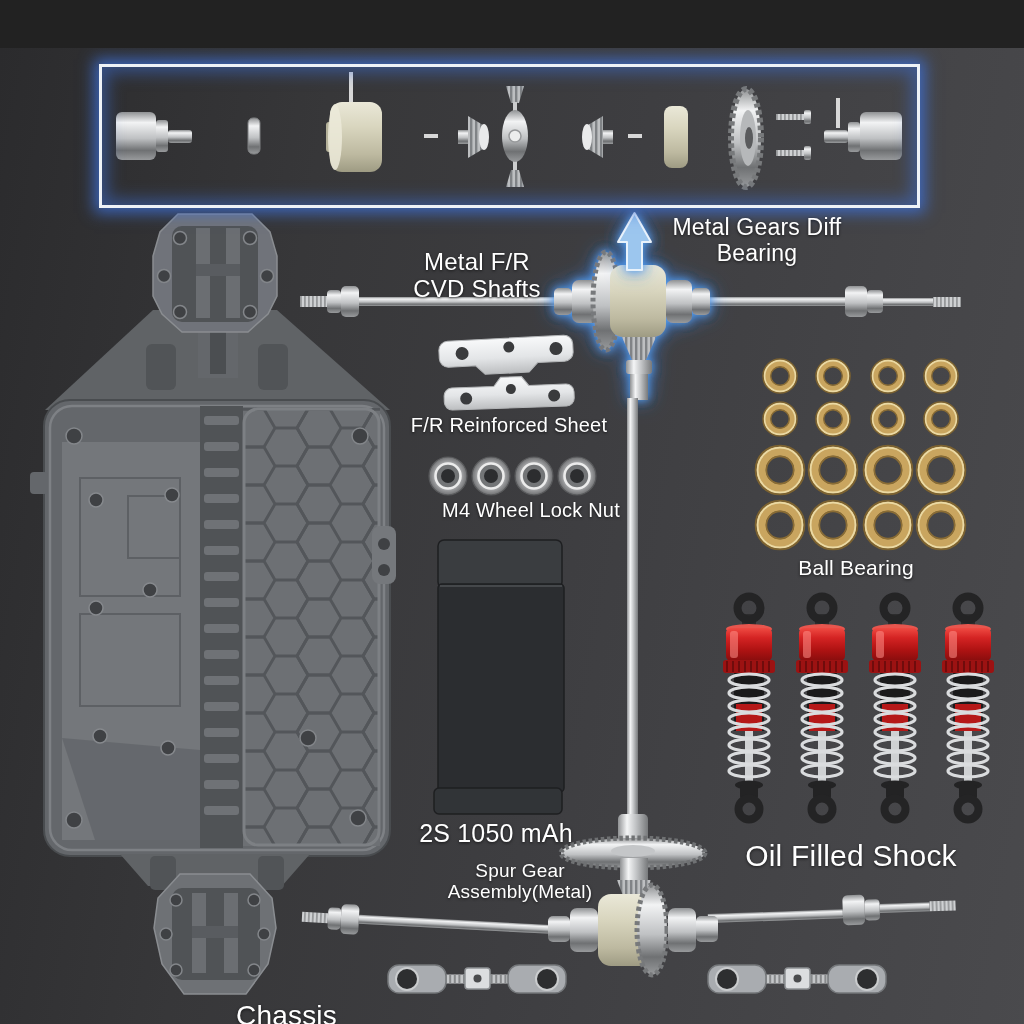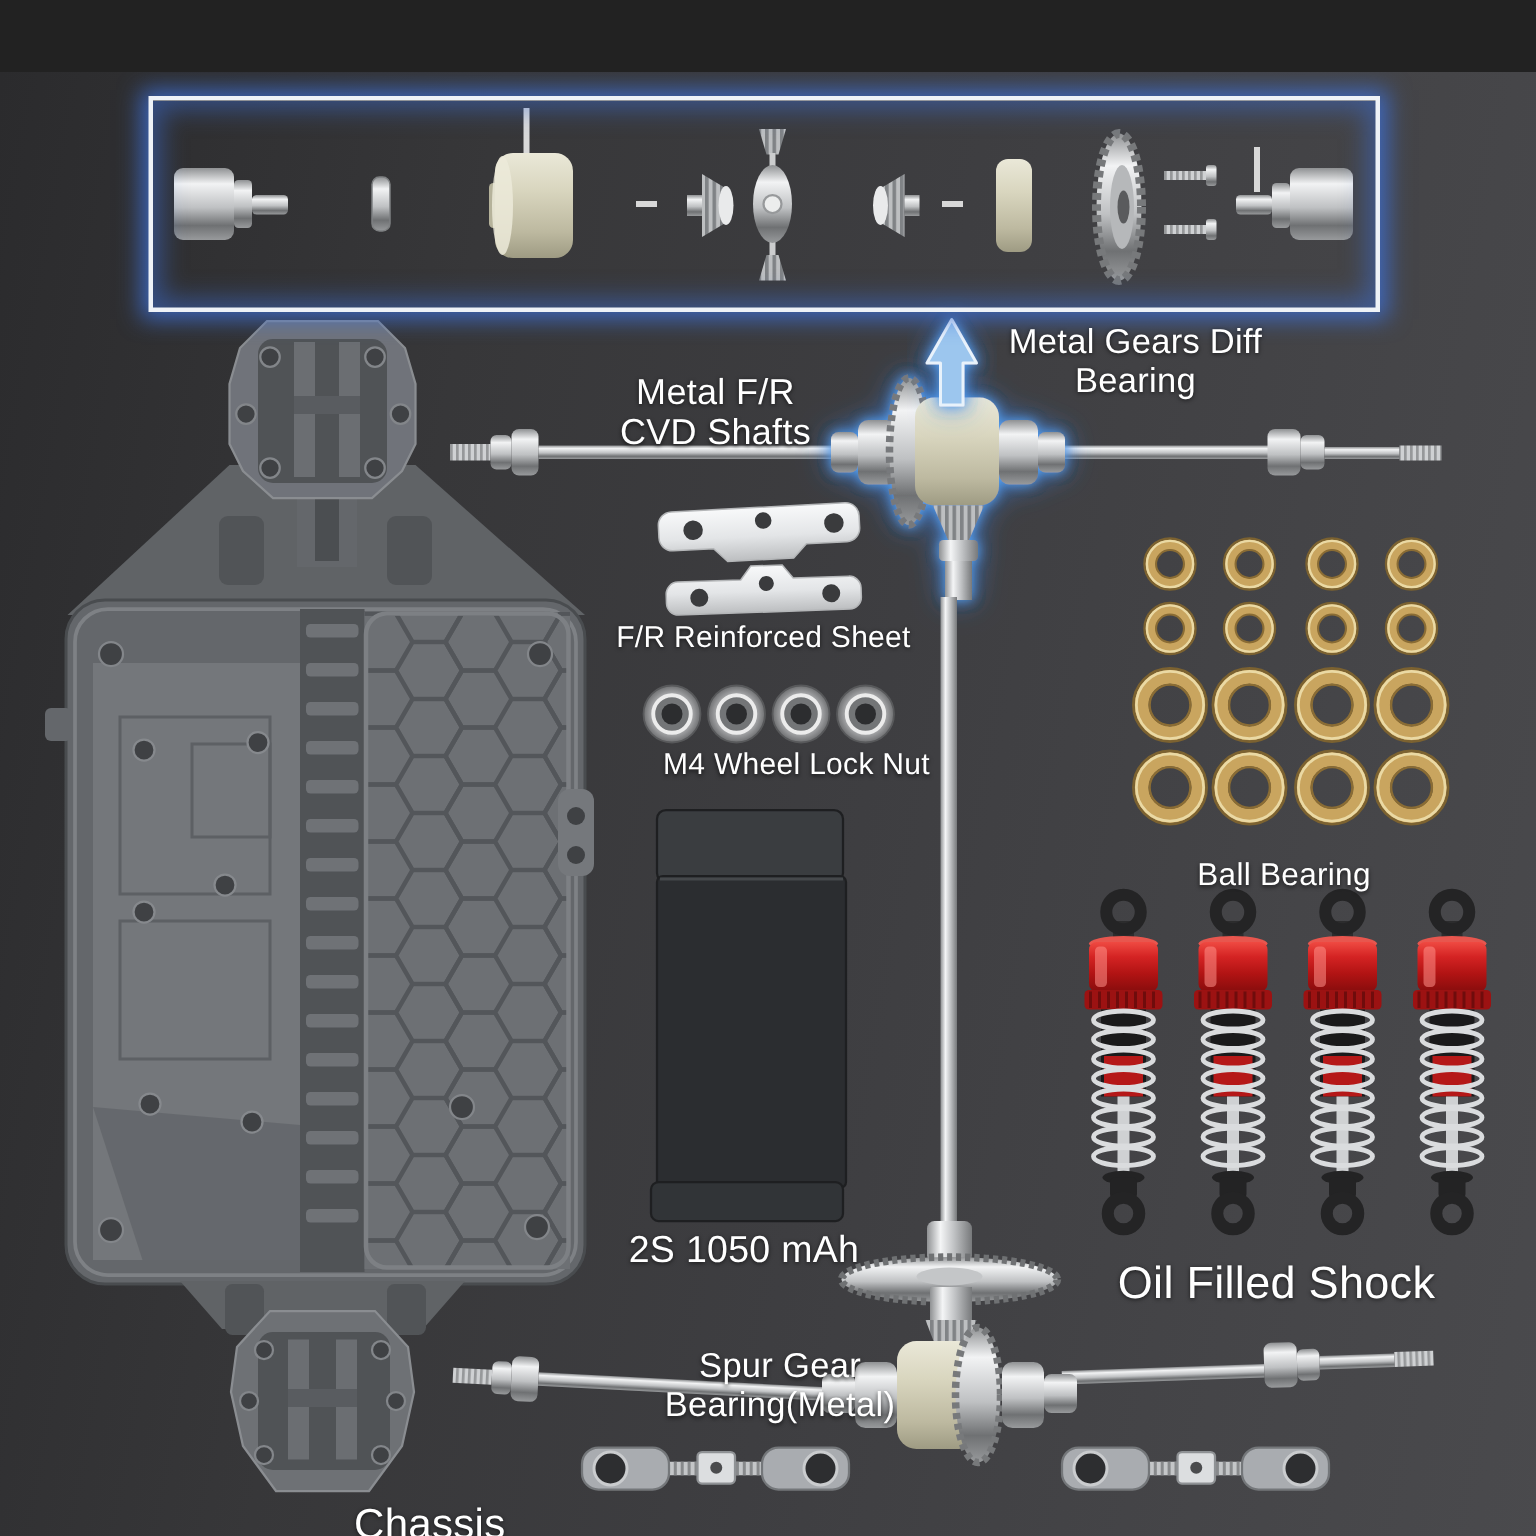--- a/index.html
+++ b/index.html
@@ -401,22 +401,22 @@
 <div class="lbl" style="left:637px;top:167px;width:240px;font-size:23px;">
   <div>Metal Gears Diff</div>
   <div>Bearing</div>
 </div>
 <div class="lbl" style="left:397px;top:201px;width:160px;font-size:24px;">
   <div>Metal F/R</div>
   <div>CVD Shafts</div>
 </div>
 <div class="lbl" style="left:379px;top:366px;width:260px;font-size:20px;">F/R Reinforced Sheet</div>
 <div class="lbl" style="left:378px;top:451px;width:306px;font-size:20px;">M4 Wheel Lock Nut</div>
-<div class="lbl" style="left:736px;top:524px;width:240px;font-size:21px;">Ball Bearing</div>
+<div class="lbl" style="left:736px;top:508px;width:240px;font-size:21px;">Ball Bearing</div>
 <div class="lbl" style="left:376px;top:771px;width:240px;font-size:25px;">2S 1050 mAh</div>
-<div class="lbl" style="left:400px;top:850px;width:240px;font-size:23px;text-align:center;">
+<div class="lbl" style="left:400px;top:812px;width:240px;font-size:19px;text-align:center;">
   <div>Spur Gear</div>
-  <div>Bearing(Metal)</div>
+  <div>Assembly(Metal)</div>
 </div>
 <div class="lbl" style="left:731px;top:791px;width:240px;font-size:30px;">Oil Filled Shock</div>
 <div class="lbl" style="left:97px;top:952px;width:240px;font-size:28px;text-align:right;">Chassis</div>
 
 </div>
 
 </body></html>

